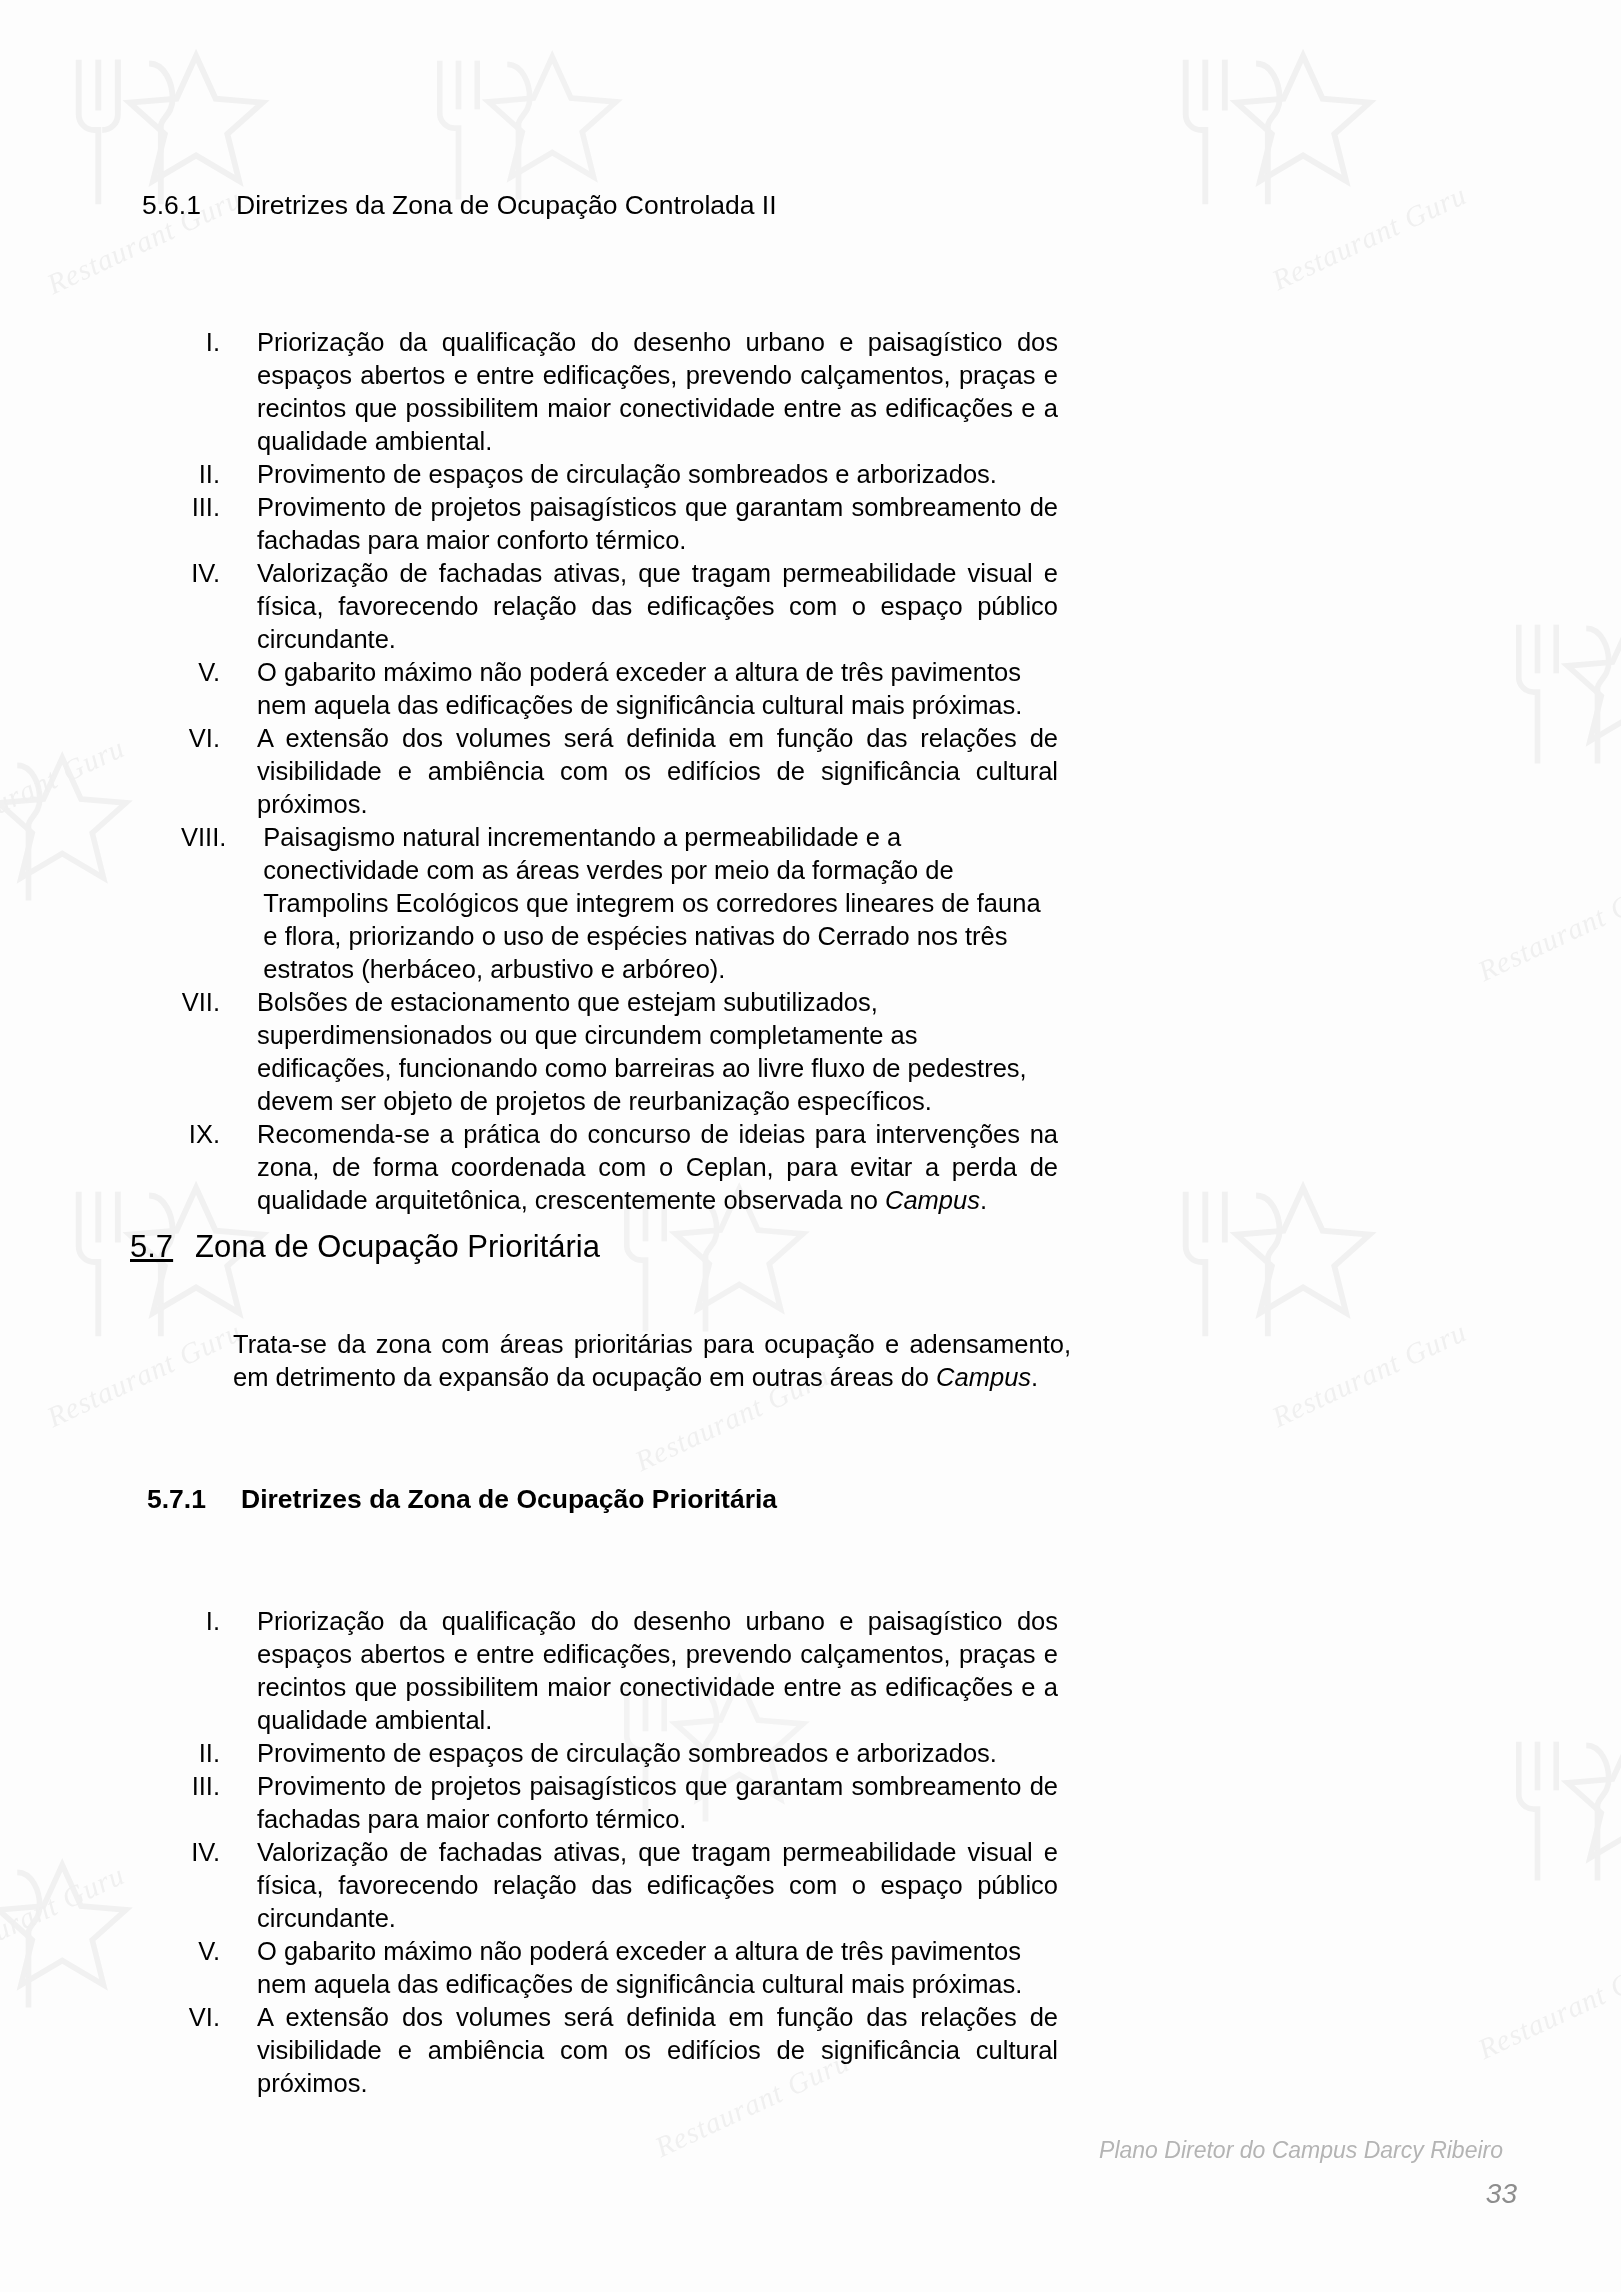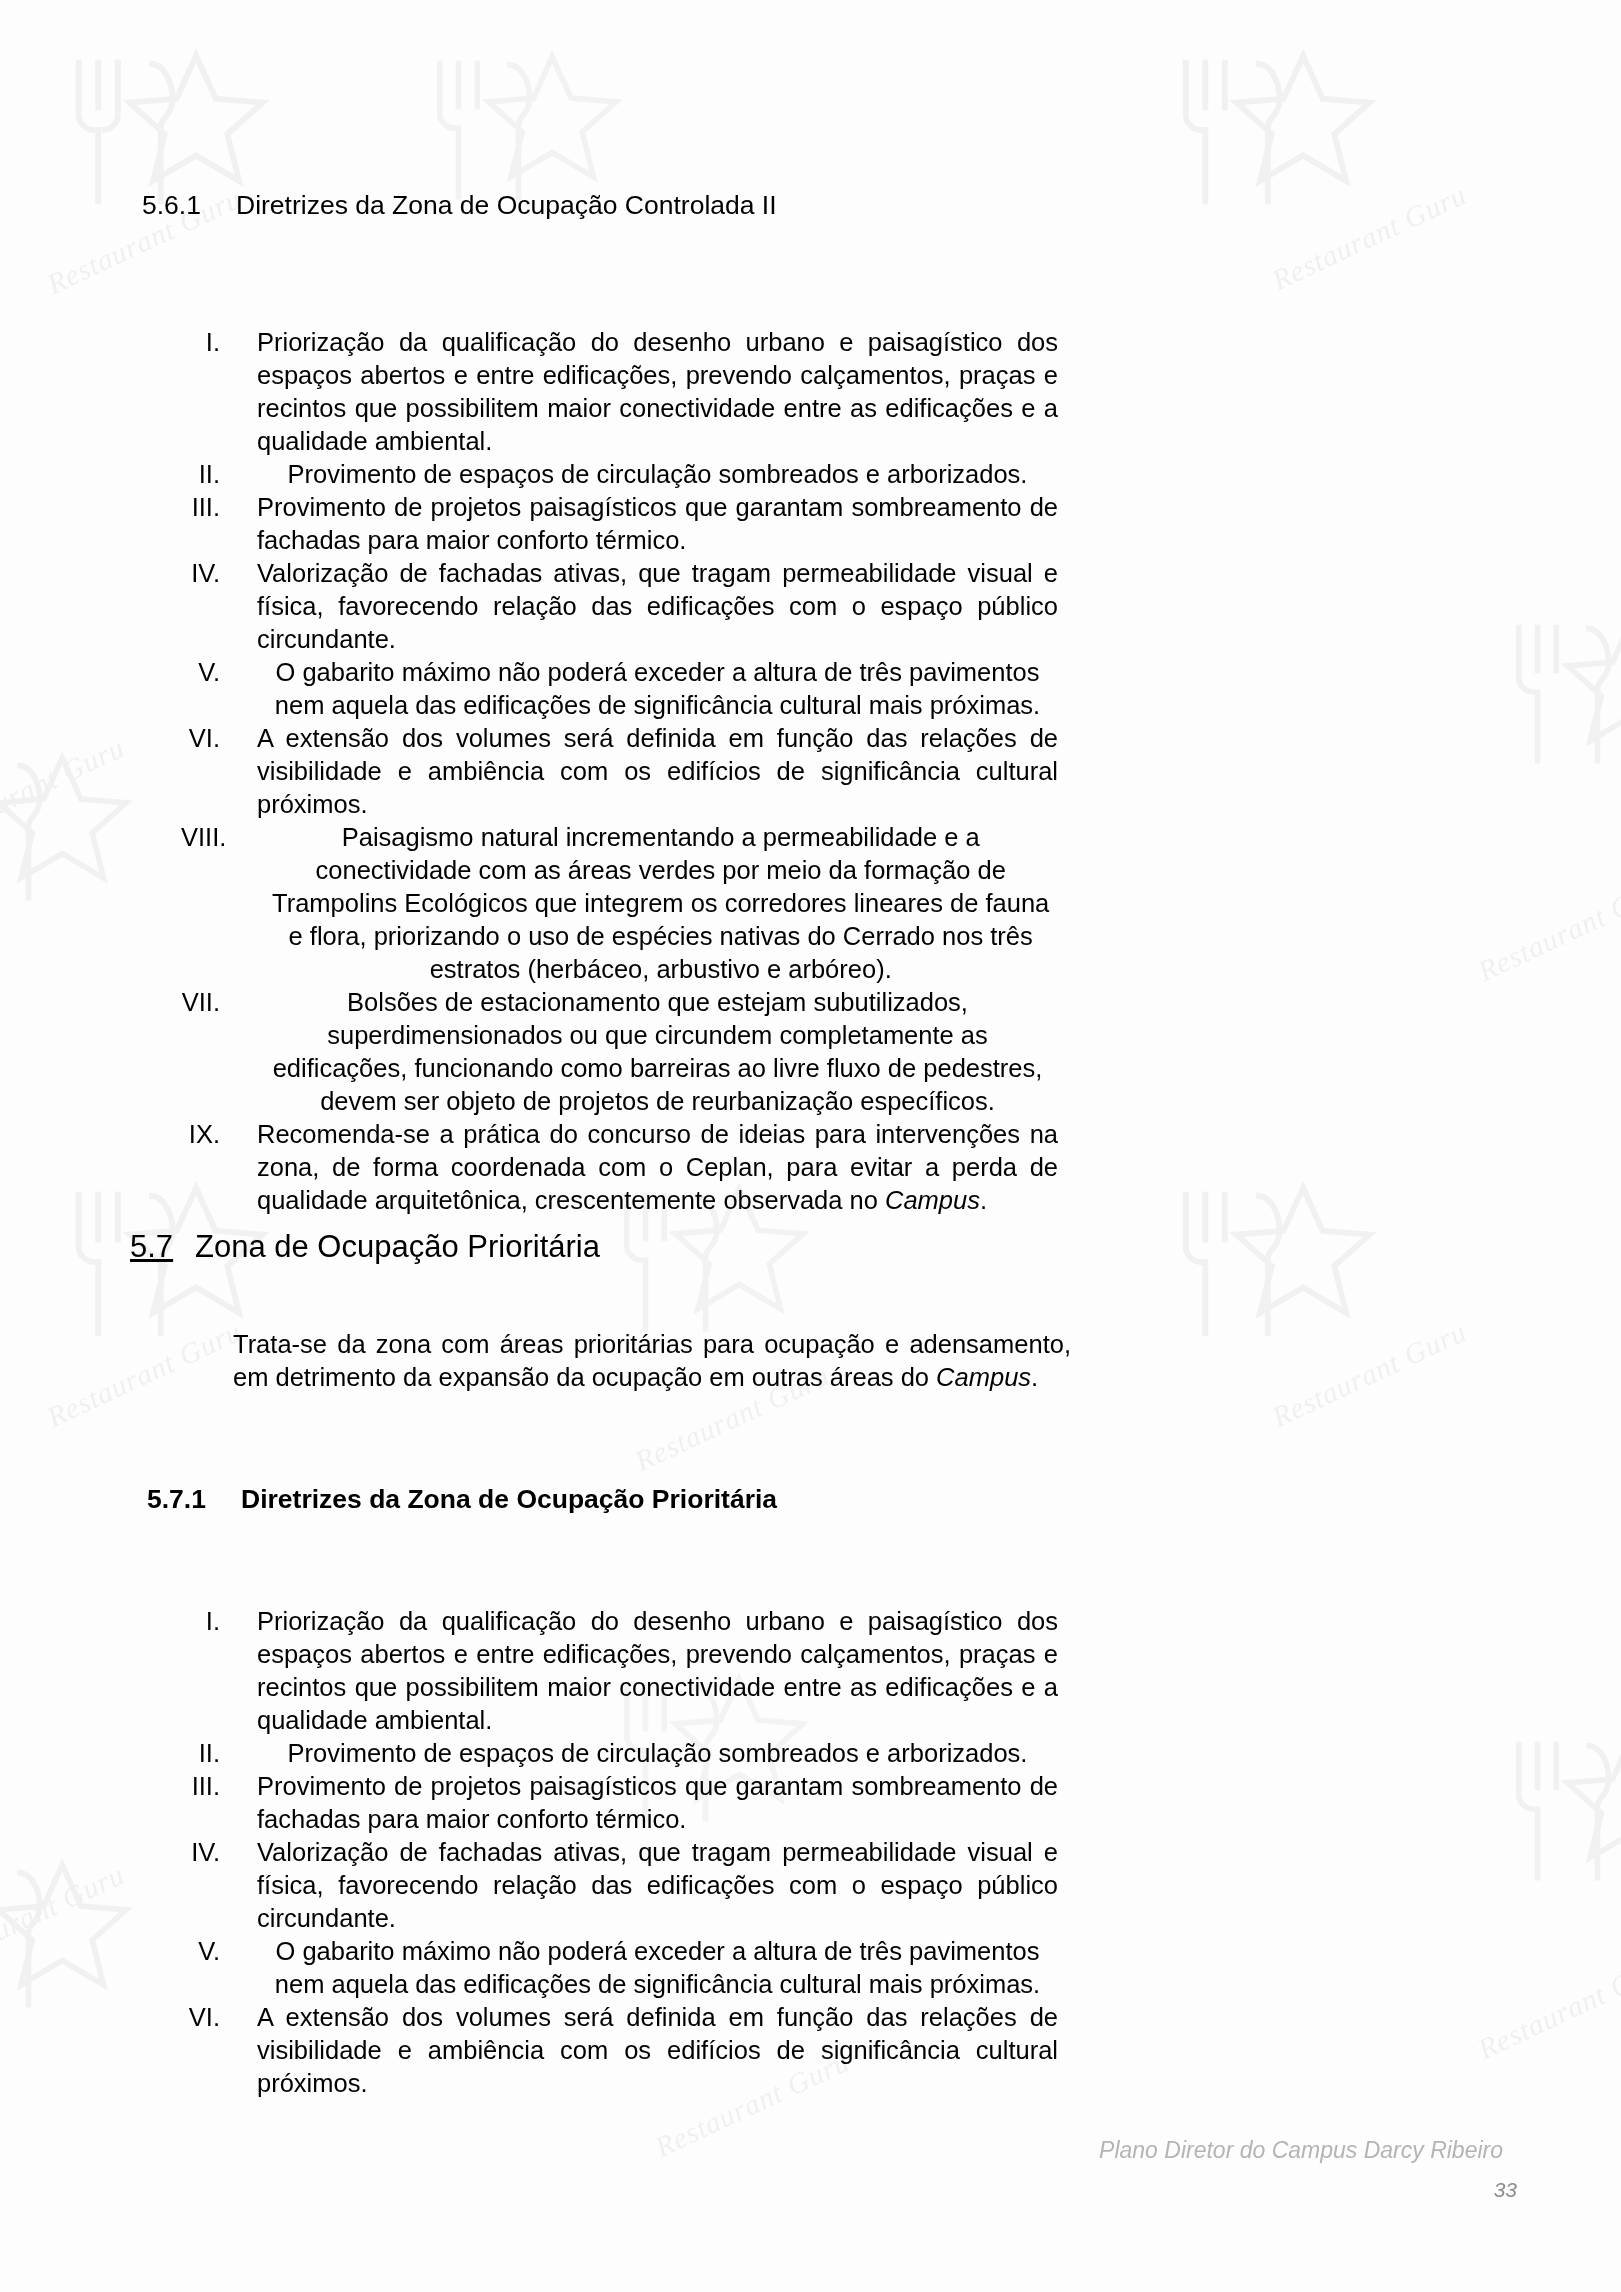--- a/index.html
+++ b/index.html
@@ -92,21 +92,21 @@
     line-height: 33px;
     box-sizing: border-box;
   }
   .li .body {
     flex: 1 1 auto;
     font-size: 25.5px;
     line-height: 33px;
     text-align: justify;
     text-justify: inter-word;
   }
-  .li .body.nojust { text-align: center; }
+  .li .body.nojust { text-align: left; }
   .li .body i { font-style: italic; }
 
   .para {
     position: absolute;
     font-size: 25.5px;
     line-height: 33px;
     width: 838px;
     text-align: justify;
   }
   .para i { font-style: italic; }
@@ -118,21 +118,21 @@
     font-size: 23px;
     font-style: italic;
     color: #b4b4b4;
     font-family: Liberation Sans, sans-serif;
     white-space: nowrap;
   }
   .footer-page {
     position: absolute;
     right: 104px;
     top: 2178px;
-    font-size: 21px;
+    font-size: 28px;
     font-style: italic;
     color: #8d8d8d;
     white-space: nowrap;
   }
 </style>
 </head>
 <body>
 
 <div class="page">
 

